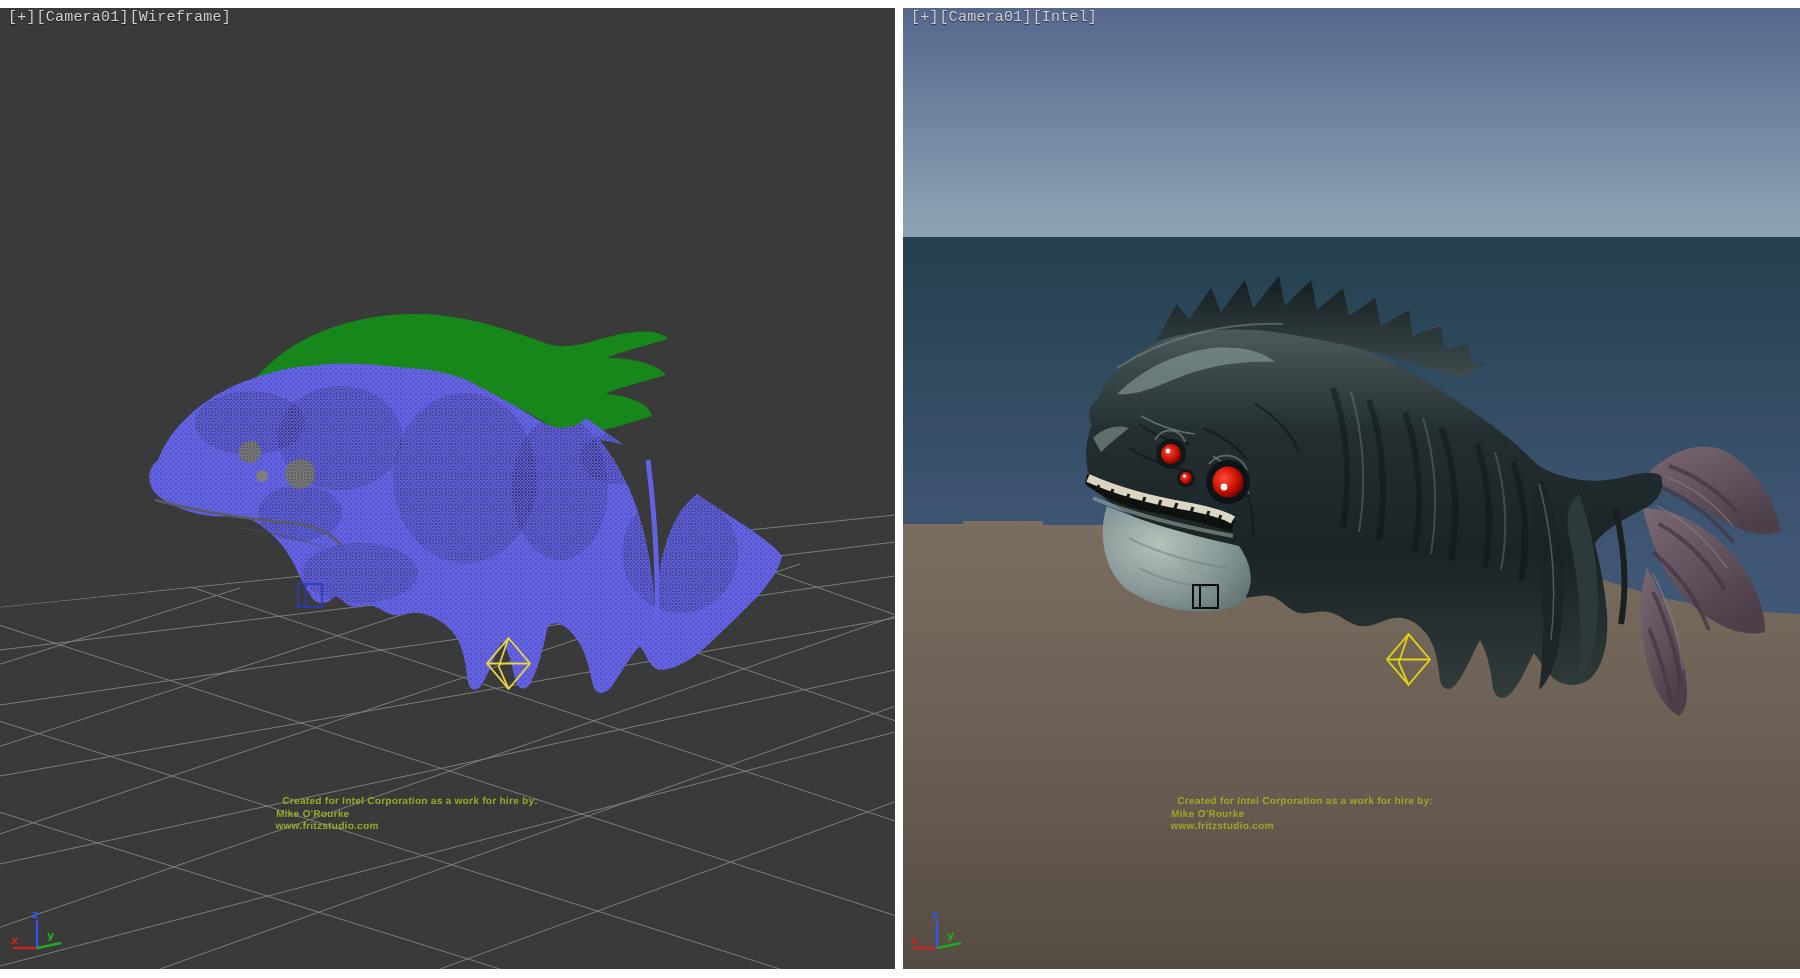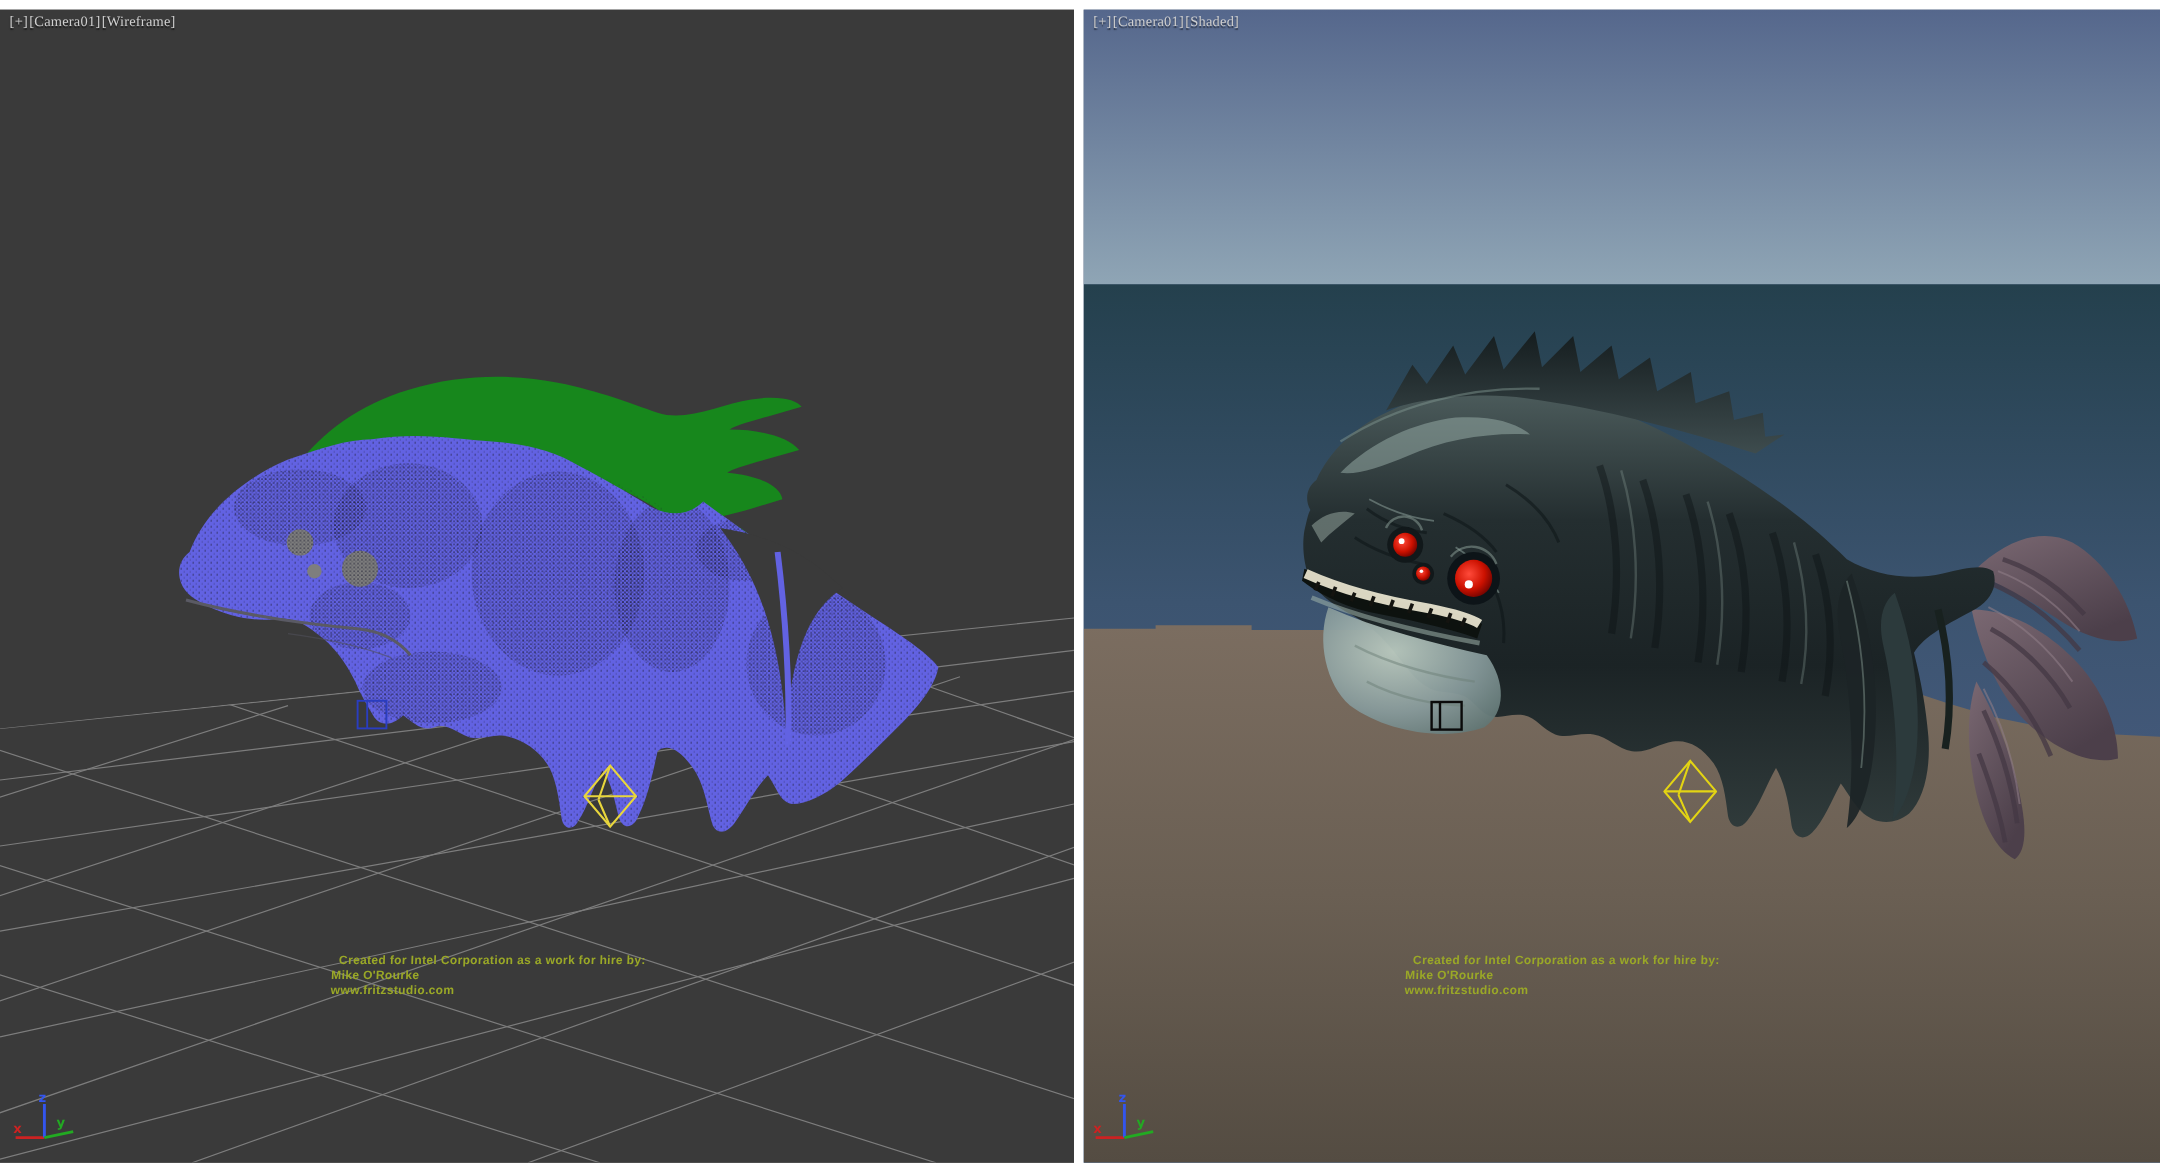--- a/index.html
+++ b/index.html
@@ -8,22 +8,22 @@
     width:1800px;height:978px;position:relative;overflow:hidden;
     background:var(--frame-bg);
     font-family:"Liberation Sans", sans-serif;
   }
   .viewport{position:absolute;top:8px;height:961px;overflow:hidden;}
   .vp-left{left:0;width:895px;background:var(--wire-bg);}
   .vp-right{left:903px;width:897px;background:#3f5674;}
   .scene{position:absolute;left:0;top:0;}
   .vp-label{
     position:absolute;left:8px;top:4px;
-    font-family:Liberation Serif, serif;
-    font-size:12px;letter-spacing:.2px;line-height:12px;
+    font-family:Liberation Mono, monospace;
+    font-size:15px;letter-spacing:.2px;line-height:12px;
     color:var(--label-gray);
     text-shadow:0 1px 1px rgba(0,0,0,.55);
     white-space:nowrap;z-index:5;
   }
   .vp-label span{margin-right:1px;cursor:pointer;}
   .credit{
     position:absolute;z-index:4;
     font-size:10px;font-weight:bold;line-height:12.5px;letter-spacing:.3px;
     color:var(--credit-yellow);
     font-family:"Liberation Sans", sans-serif;
@@ -338,21 +338,21 @@
       <path d="M34,940 L10,940" style="stroke:var(--axis-x-red)" stroke-width="2.4"></path>
       <path d="M34,940 L34,912" style="stroke:var(--axis-z-blue)" stroke-width="2.4"></path>
       <path d="M34,940 L58,935" style="stroke:var(--axis-y-green)" stroke-width="2.4"></path>
       <text x="8" y="936" class="axis-label" style="fill:var(--axis-x-red)">x</text>
       <text x="29" y="910" class="axis-label" style="fill:var(--axis-z-blue)">z</text>
       <text x="44" y="931" class="axis-label" style="fill:var(--axis-y-green)">y</text>
     </g>
   </svg>
 
   <div class="vp-label">
-    <span>[+]</span><span>[Camera01]</span><span>[Shaded]</span>
+    <span>[+]</span><span>[Camera01]</span><span>[Intel]</span>
   </div>
 
   <div class="credit" style="left:268px;top:787px">
     <div class="l1">Created for Intel Corporation as a work for hire by:</div>
     <div>Mike O'Rourke</div>
     <div>www.fritzstudio.com</div>
   </div>
 </div>
 
 </body></html>

